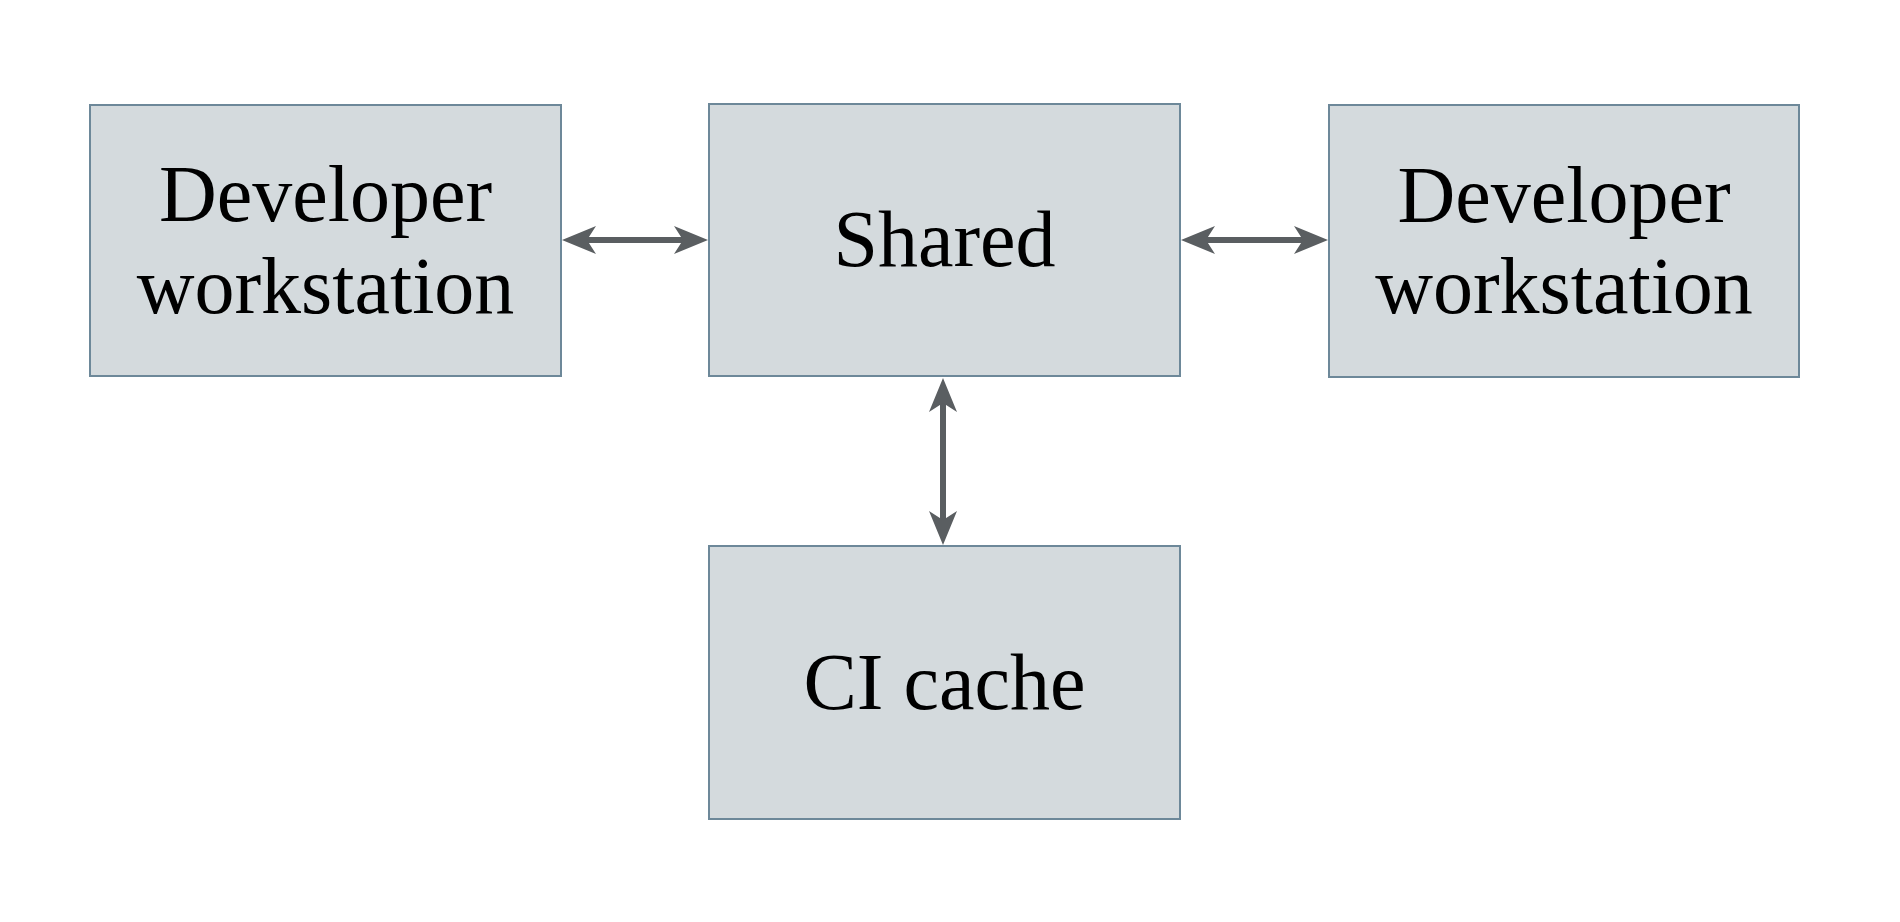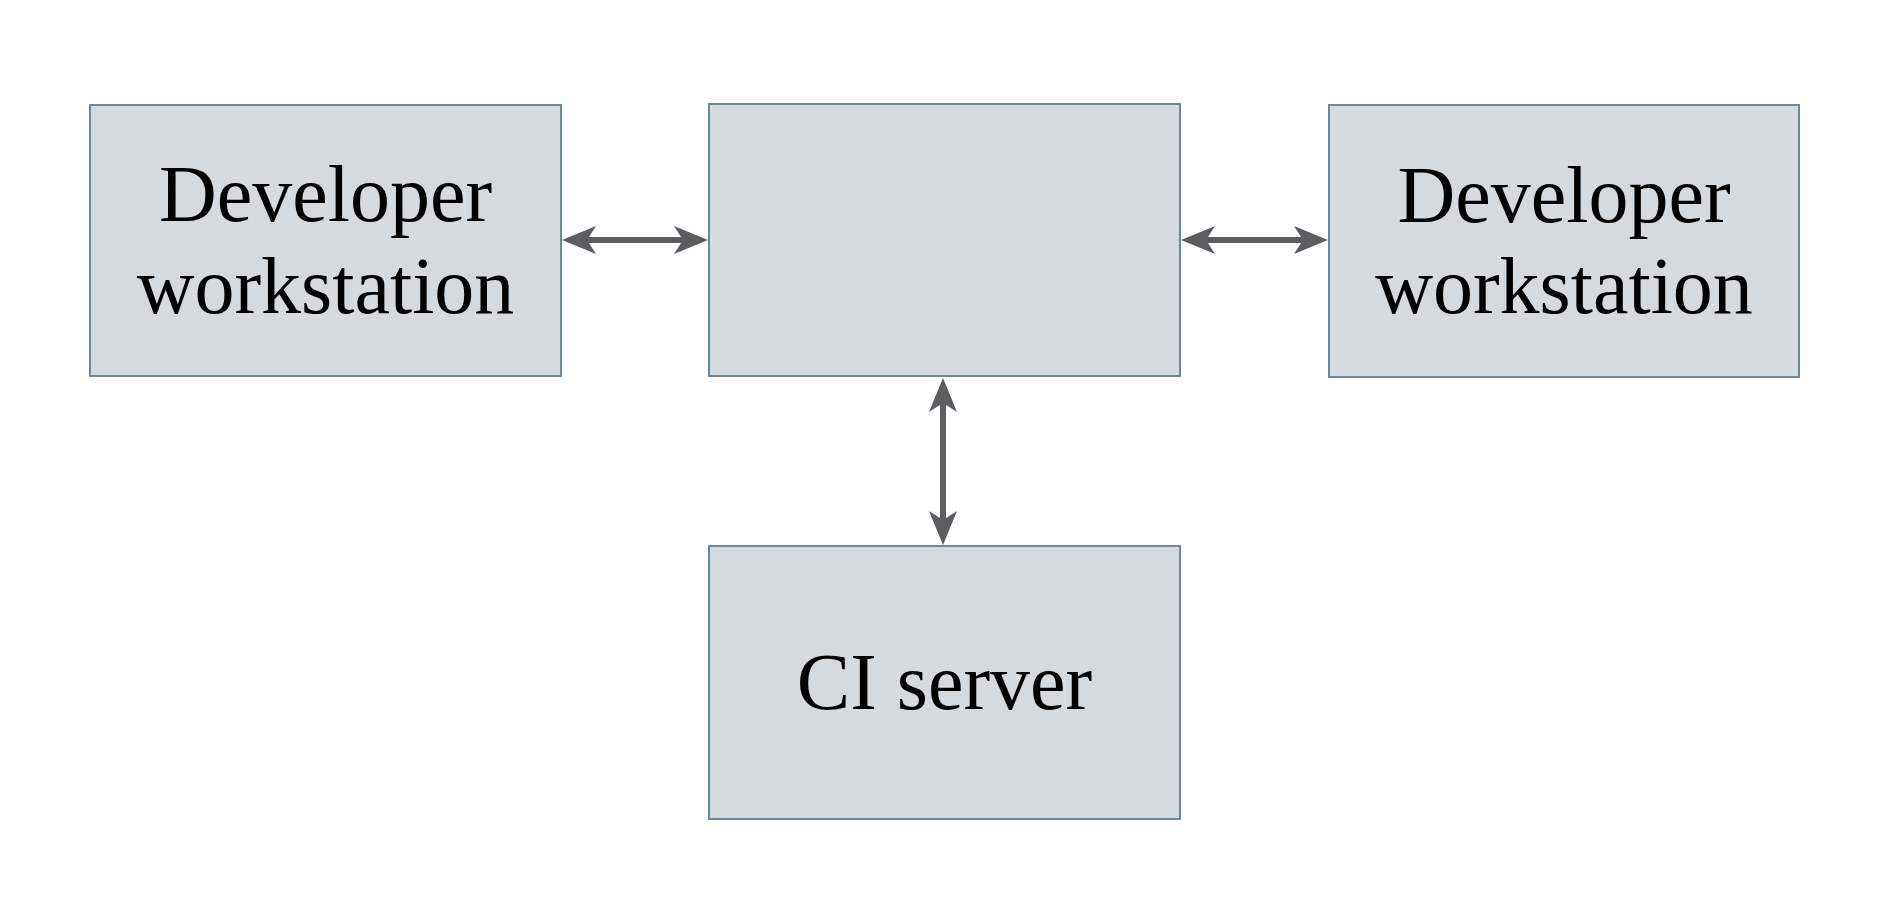--- a/index.html
+++ b/index.html
@@ -52,29 +52,30 @@
 <body>
 
 <div class="canvas">
 
   <div class="node node-dev-left">
     <span class="line">Developer</span>
     <span class="line">workstation</span>
   </div>
 
   <div class="node node-cache">
+    <span class="line">Shared</span>
   </div>
 
   <div class="node node-dev-right">
     <span class="line">Developer</span>
     <span class="line">workstation</span>
   </div>
 
   <div class="node node-ci">
-    <span class="line">CI server</span>
+    <span class="line">CI cache</span>
   </div>
 
   <div class="edge edge-left-cache">
     <svg width="146" height="48" viewBox="0 0 146 48">
       <line x1="24" y1="24" x2="122" y2="24" stroke="currentColor" stroke-width="6"></line>
       <path d="M0 24 L34 10 L25 24 L34 38 Z" fill="currentColor"></path>
       <path d="M146 24 L112 10 L121 24 L112 38 Z" fill="currentColor"></path>
     </svg>
   </div>
 

